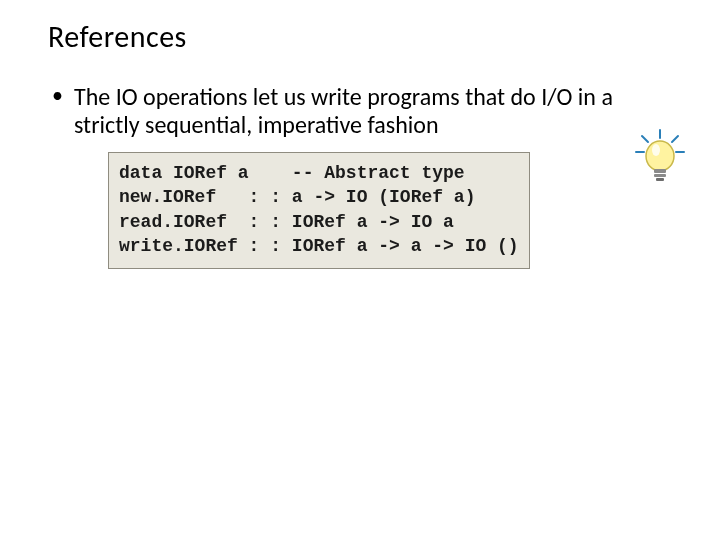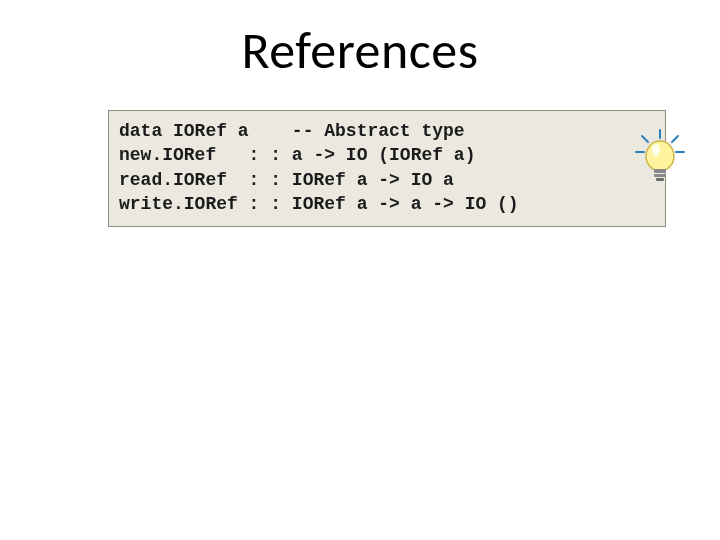--- a/index.html
+++ b/index.html
@@ -13,22 +13,21 @@
     overflow: hidden;
   }
   .slide {
     position: relative;
     width: 720px;
     height: 540px;
     box-sizing: border-box;
     padding: 18px 48px 0 48px;
   }
   h1.title {
-    text-align: center;
-    font-size: 52px;
+    font-size: 30px;
     font-weight: 400;
     margin: 0 0 28px 0;
     letter-spacing: 0.5px;
   }
   ul.bullets {
     list-style: none;
     margin: 0;
     padding: 0;
     font-size: 24px;
     line-height: 1.15;
@@ -41,21 +40,21 @@
   ul.bullets > li::before {
     content: "•";
     position: absolute;
     left: 4px;
     top: 0;
     font-size: 22px;
     color: #000;
   }
   .codebox {
     margin: 14px 0 18px 60px;
-    width: 558px;
+    width: 422px;
     background: #eae8df;
     border: 1px solid #8f8c80;
     padding: 8px 10px 10px 10px;
     box-sizing: border-box;
   }
   .codebox pre {
     margin: 0;
     font-family: "Courier New", Courier, monospace;
     font-weight: bold;
     font-size: 18px;
@@ -89,20 +88,23 @@
       </g>
       <ellipse cx="30" cy="28" rx="14" ry="15" fill="#fff3a0" stroke="#c9b84a" stroke-width="1.5"></ellipse>
       <ellipse cx="26" cy="22" rx="4" ry="6" fill="#ffffff" opacity="0.8"></ellipse>
       <rect x="24" y="41" width="12" height="4" fill="#8a8a8a" rx="1"></rect>
       <rect x="24" y="46" width="12" height="3" fill="#8a8a8a" rx="1"></rect>
       <rect x="26" y="50" width="8" height="3" fill="#6d6d6d" rx="1"></rect>
     </svg>
   </div>
 
   <ul class="bullets">
+    <li>
+      <span>The IO operations let us write programs that do I/O in a strictly sequential, imperative fashion</span>
+    </li>
   </ul>
 
   <div class="codebox">
     <pre>data IORef a    -- Abstract type
 new.IORef   : : a -&gt; IO (IORef a)
 read.IORef  : : IORef a -&gt; IO a
 write.IORef : : IORef a -&gt; a -&gt; IO ()</pre>
   </div>
 
 

